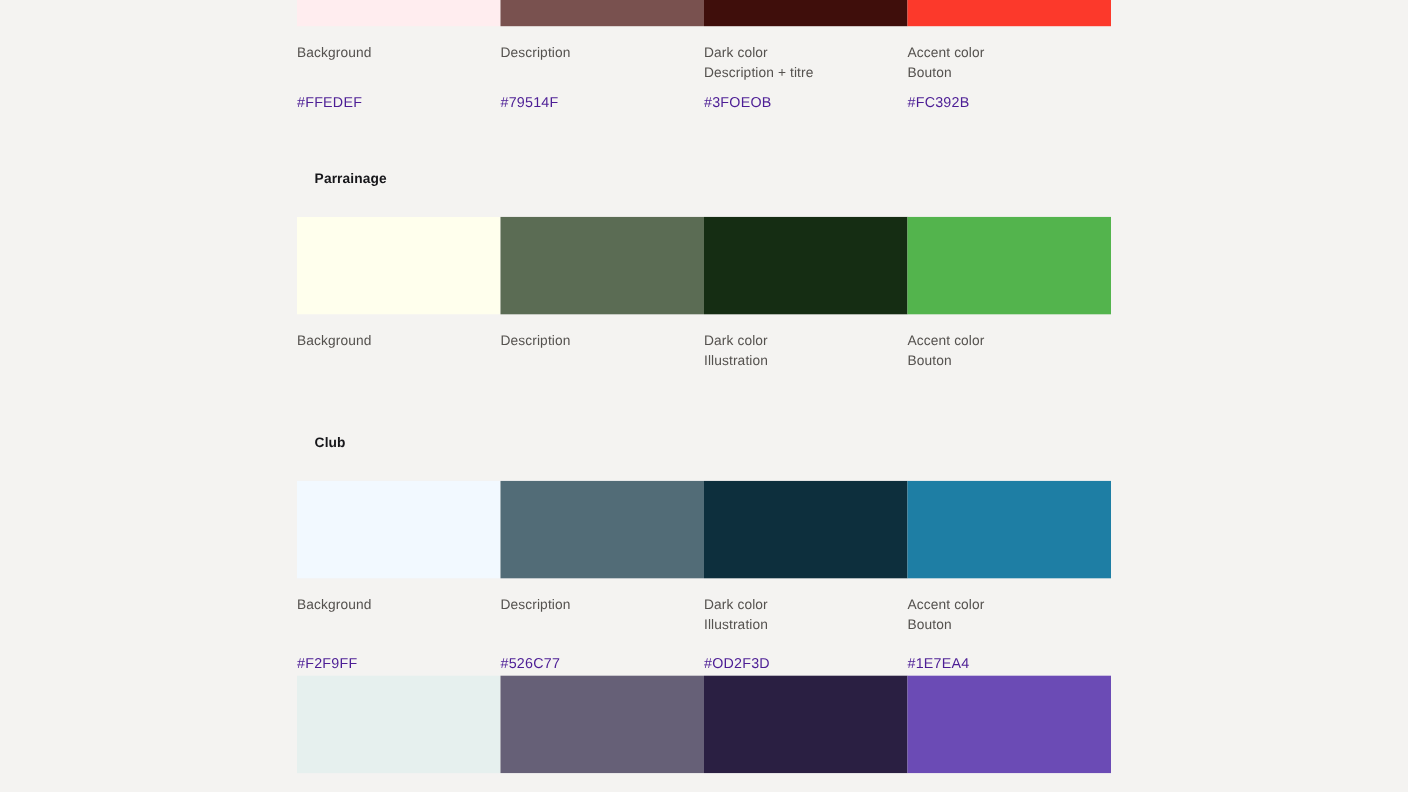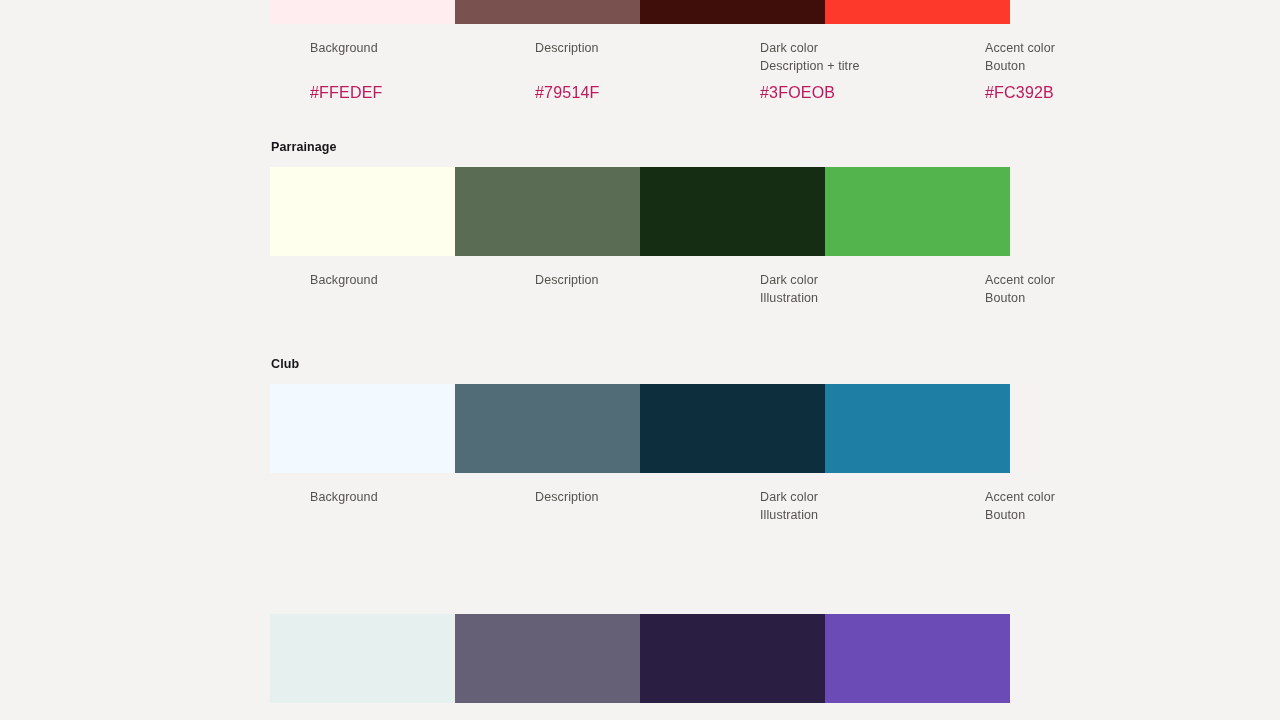--- a/index.html
+++ b/index.html
@@ -34,21 +34,21 @@
   .palette-section {
     position: relative;
   }
 
   .section-title {
     font-size: 12.5px;
     font-weight: bold;
     color: #16161a;
     letter-spacing: 0.1px;
     line-height: 16px;
-    margin: 1px;
+    margin: 16px;
     padding: 0;
   }
 
   
   .swatch-strip {
     display: flex;
     width: 740px;
     height: 89px;
     overflow: hidden;
   }
@@ -61,38 +61,37 @@
   
   .labels-row {
     display: flex;
     width: 740px;
   }
   .label-cell {
     width: 185px;
     flex: 0 0 185px;
     box-sizing: border-box;
     padding-right: 12px;
-    margin-left: 40px;
   }
   .role-lines {
     font-size: 12.5px;
     line-height: 18px;
     color: #55524f;
     letter-spacing: 0.1px;
   }
   .role-line-2 {
     display: block;
   }
   .role-line-2:empty {
     display: none;
   }
   .hex-value {
-    font-size: 16px;
+    font-size: 13px;
     line-height: 16px;
-    color: #be185d;
+    color: #4c1d95;
     letter-spacing: 0.2px;
     white-space: nowrap;
   }
 
   
   .gap-strip-to-labels { height: 15px; }
   .gap-title-to-strip  { height: 11px; }
   .gap-role-to-hex     { height: 10px; }
   .gap-role-to-hex.wide{ height: 18px; }
 </style>
@@ -158,21 +157,21 @@
           </div>
           <div class="label-cell">
             <div class="role-lines"><span>Dark color</span><span class="role-line-2">Illustration</span></div>
           </div>
           <div class="label-cell">
             <div class="role-lines"><span>Accent color</span><span class="role-line-2">Bouton</span></div>
           </div>
         </div>
         <div class="gap-role-to-hex"></div>
       </div>
-      <div class="palette-section" style="position: absolute; left: 0px; top: 355px; width: 740px;">
+      <div class="palette-section" style="position: absolute; left: 0px; top: 378px; width: 740px;">
         <div class="section-title">Club</div>
         <div class="gap-title-to-strip"></div>
         <div class="swatch-strip">
           <div class="swatch" title="#F2F9FF" style="background: rgb(242, 249, 255);"></div>
           <div class="swatch" title="#526C77" style="background: rgb(82, 108, 119);"></div>
           <div class="swatch" title="#OD2F3D" style="background: rgb(13, 47, 61);"></div>
           <div class="swatch" title="#1E7EA4" style="background: rgb(30, 126, 164);"></div>
         </div>
         <div class="gap-strip-to-labels"></div>
         <div class="labels-row">
@@ -183,20 +182,34 @@
             <div class="role-lines"><span>Description</span></div>
           </div>
           <div class="label-cell">
             <div class="role-lines"><span>Dark color</span><span class="role-line-2">Illustration</span></div>
           </div>
           <div class="label-cell">
             <div class="role-lines"><span>Accent color</span><span class="role-line-2">Bouton</span></div>
           </div>
         </div>
         <div class="gap-role-to-hex wide"></div>
+        <div class="labels-row">
+          <div class="label-cell">
+            <div class="hex-value">#F2F9FF</div>
+          </div>
+          <div class="label-cell">
+            <div class="hex-value">#526C77</div>
+          </div>
+          <div class="label-cell">
+            <div class="hex-value">#OD2F3D</div>
+          </div>
+          <div class="label-cell">
+            <div class="hex-value">#1E7EA4</div>
+          </div>
+        </div>
       </div>
       <div class="palette-section" style="position: absolute; left: 0px; top: 603px; width: 740px;">
         <div class="gap-title-to-strip"></div>
         <div class="swatch-strip">
           <div class="swatch" title="#E6F0EE" style="background: rgb(230, 240, 238);"></div>
           <div class="swatch" title="#666077" style="background: rgb(102, 96, 119);"></div>
           <div class="swatch" title="#2A1F42" style="background: rgb(42, 31, 66);"></div>
           <div class="swatch" title="#6B4BB5" style="background: rgb(107, 75, 181);"></div>
         </div>
         <div class="gap-strip-to-labels"></div>

